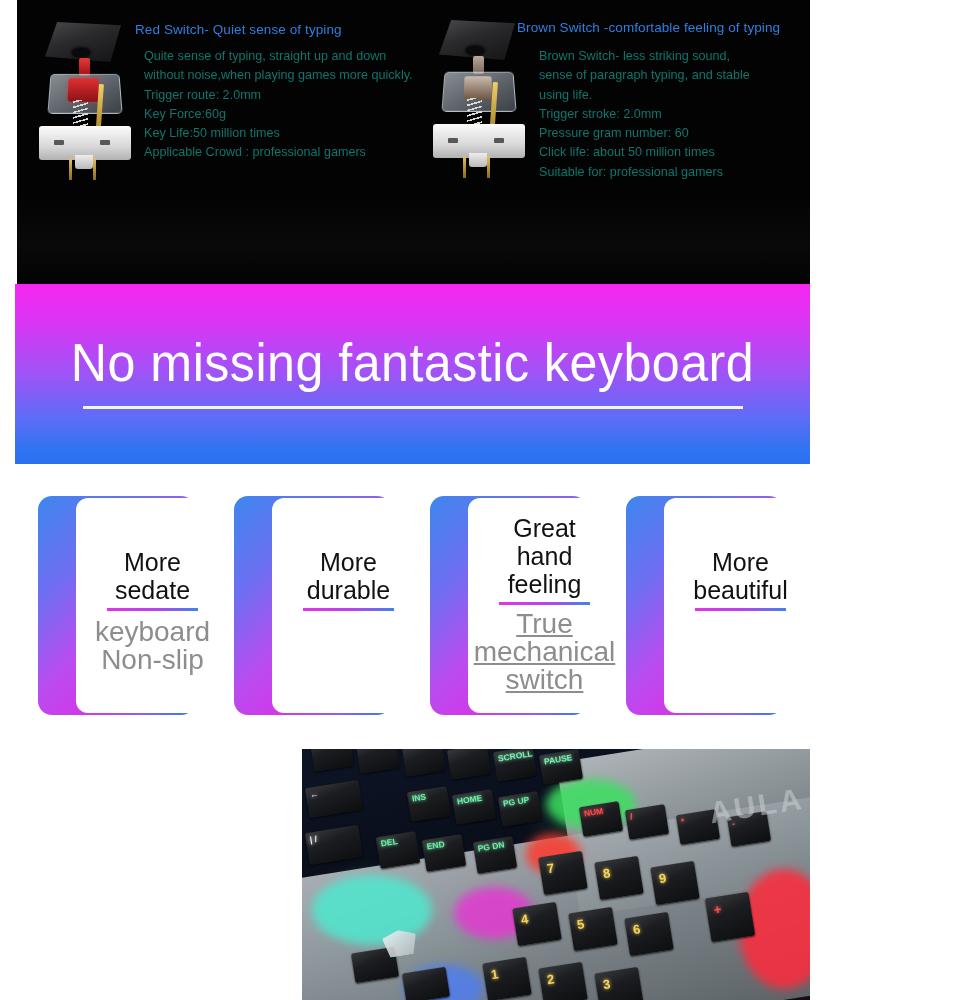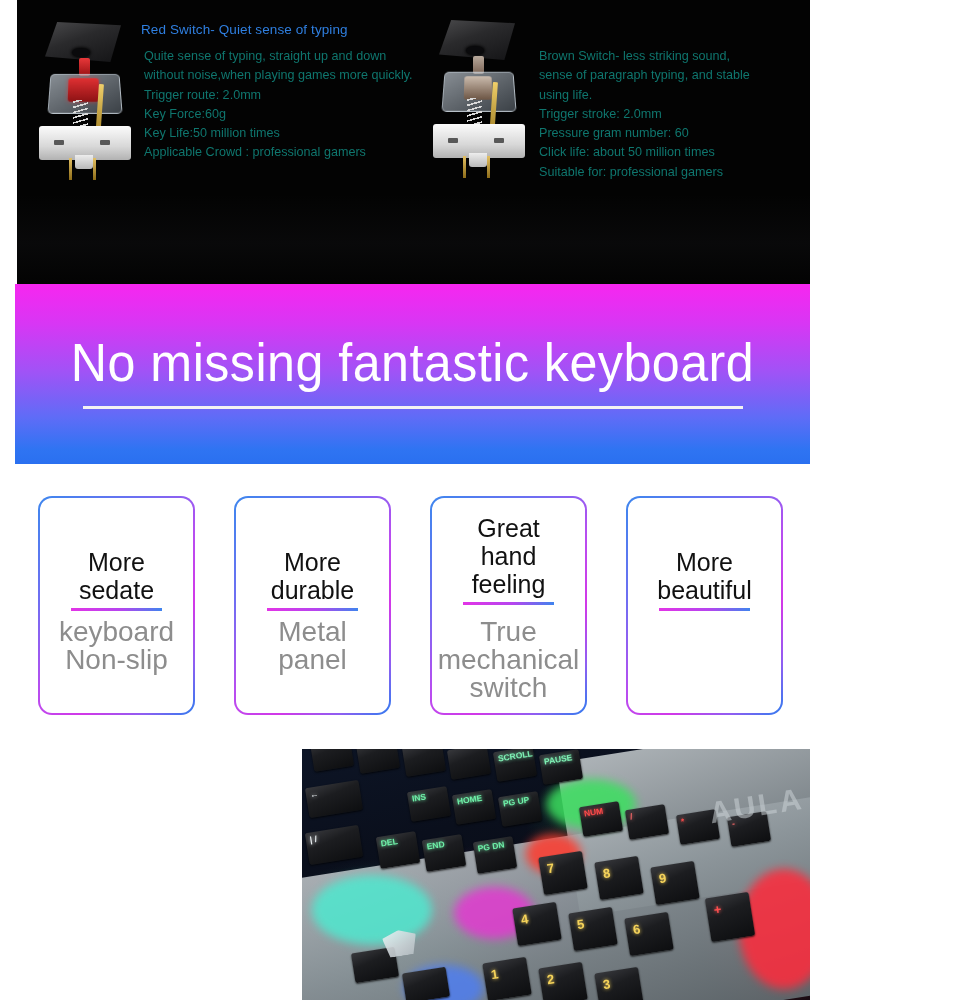--- a/index.html
+++ b/index.html
@@ -44,21 +44,21 @@
   .switch-col.right { left: 400px; width: 393px; }
 
   .switch-title {
     position: absolute;
     color: #2f7fe0;
     font-size: 13.5px;
     font-family: "Liberation Sans", sans-serif;
     white-space: nowrap;
     letter-spacing: 0.1px;
   }
-  .switch-col.left  .switch-title { left: 124px; top: 22px; }
+  .switch-col.left  .switch-title { left: 118px; top: 22px; }
   .switch-col.right .switch-title { left: 100px; top: 20px; }
 
   .switch-body {
     position: absolute;
     color: #0f766e;
     font-size: 12.6px;
     line-height: 19.3px;
     font-family: "Liberation Sans", sans-serif;
     white-space: nowrap;
   }
@@ -252,20 +252,21 @@
         #8f5ef2 86%,
         #2f7cef 100%);
   }
   .feature-card .card-inner {
     width: 100%;
     height: 100%;
     background: #ffffff;
     border-radius: 12px;
     position: relative;
     overflow: hidden;
+    margin-left: 36px;
   }
   .feature-card.c1 { left: 38px;  }
   .feature-card.c2 { left: 234px; }
   .feature-card.c3 { left: 430px; }
   .feature-card.c4 { left: 626px; }
 
   .card-title {
     position: absolute;
     left: 0; right: 0;
     text-align: center;
@@ -296,21 +297,21 @@
     position: absolute;
     left: -2px; right: -2px;
     text-align: center;
     color: #8d8d8d;
     font-size: 28px;
     line-height: 28px;
     font-family: "Liberation Sans", sans-serif;
   }
   .feature-card.c1 .card-sub { top: 120px; }
   .feature-card.c2 .card-sub { top: 120px; }
-  .feature-card.c3 .card-sub { top: 120px; }
+  .feature-card.c3 .card-sub { top: 112px; text-decoration: underline; }
   .feature-card.c4 .card-sub { top: 120px; }
 
   
   .bottom-section {
     position: absolute;
     left: 17px;
     top: 749px;
     width: 793px;
     height: 251px;
     overflow: hidden;
@@ -469,20 +470,21 @@
       <div class="spring"></div>
       <div class="gold-pin"></div>
       <div class="base">
         <div class="slot-l"></div>
         <div class="slot-r"></div>
       </div>
       <div class="base-nub"></div>
       <div class="leg l"></div>
       <div class="leg r"></div>
     </div>
+    <div class="switch-title">Brown Switch -comfortable feeling of typing</div>
     <div class="switch-body">Brown Switch- less striking sound,<br>sense of paragraph typing, and stable<br>using life.<br>Trigger stroke: 2.0mm<br>Pressure gram number: 60<br>Click life: about 50 million times<br>Suitable for: professional gamers</div>
   </div>
 
 </div>
 
 <div class="headline-banner">
   <div class="headline-text">No missing fantastic keyboard</div>
   <div class="headline-rule"></div>
 </div>
 
@@ -493,21 +495,20 @@
       <div class="card-title">More<br>sedate</div>
       <div class="card-rule"></div>
       <div class="card-sub">keyboard<br>Non-slip</div>
     </div>
   </div>
 
   <div class="feature-card c2">
     <div class="card-inner">
       <div class="card-title">More<br>durable</div>
       <div class="card-rule"></div>
-      <div class="card-sub">Metal<br>panel</div>
     </div>
   </div>
 
   <div class="feature-card c3">
     <div class="card-inner">
       <div class="card-title">Great<br>hand<br>feeling</div>
       <div class="card-rule"></div>
       <div class="card-sub">True<br>mechanical<br>switch</div>
     </div>
   </div>

